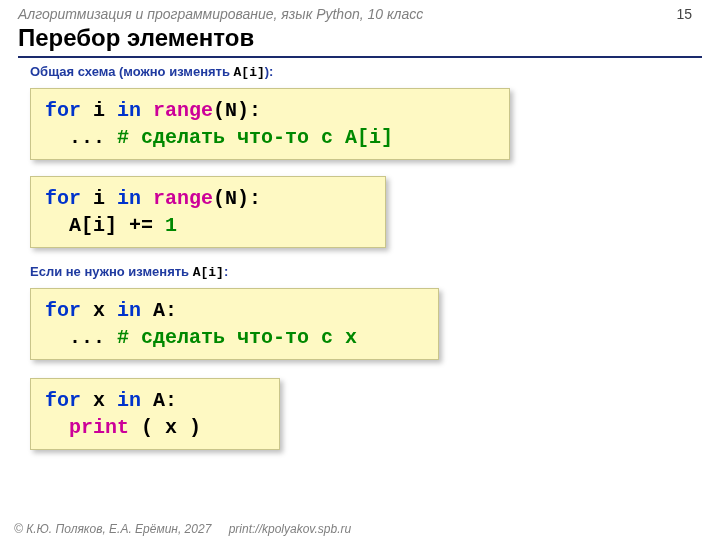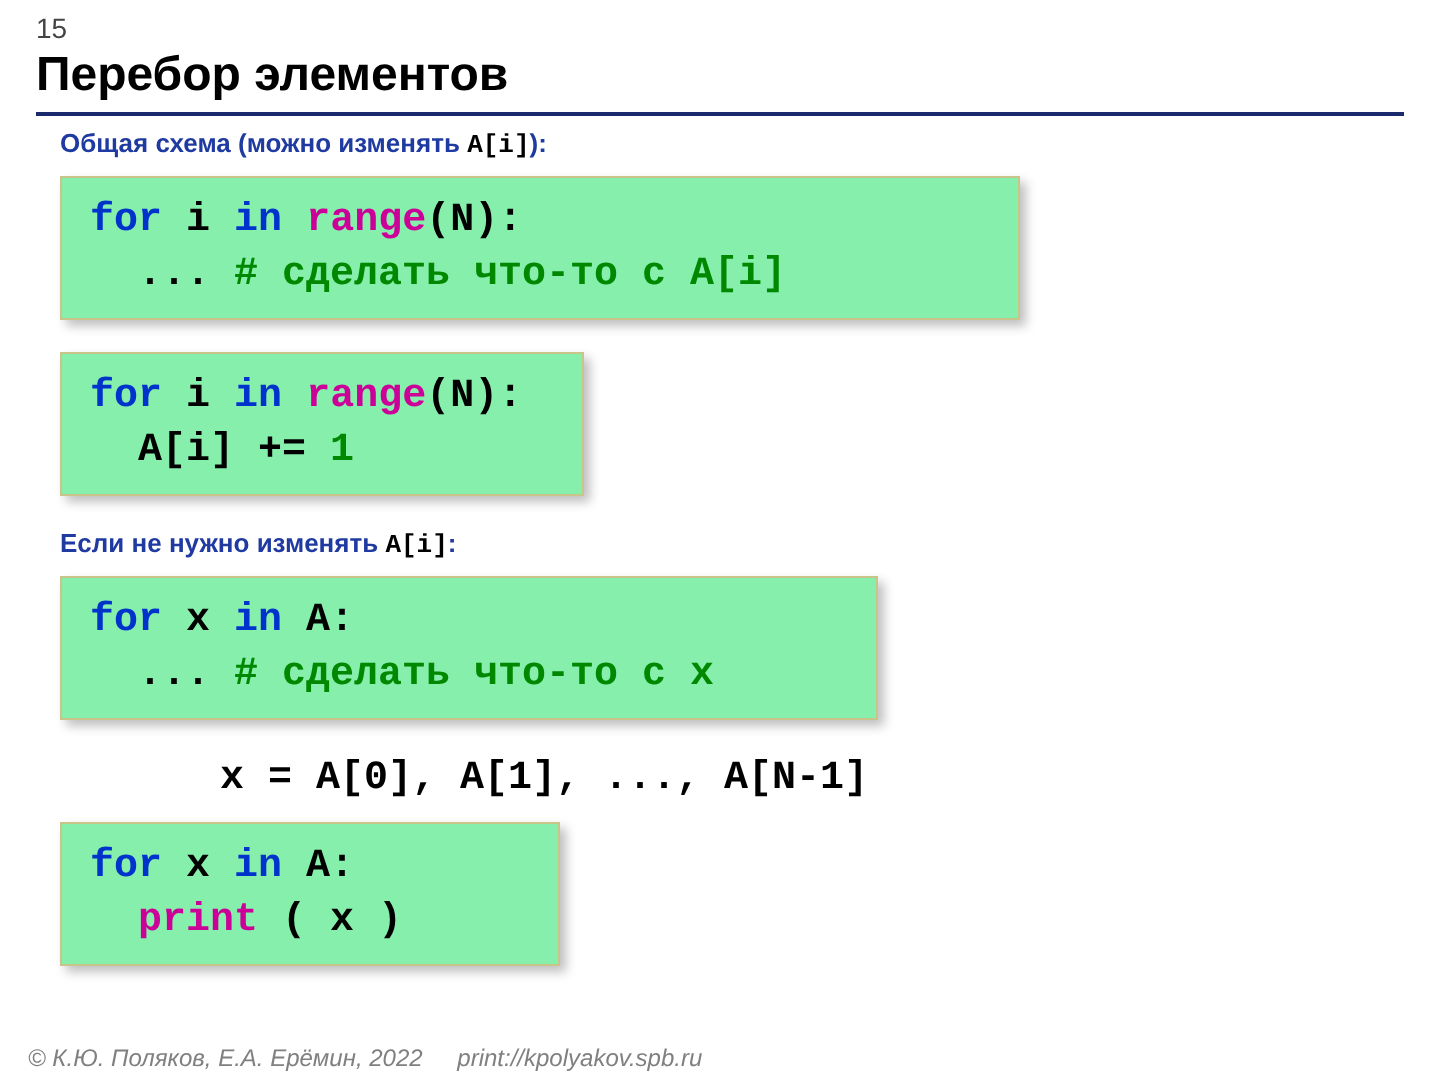--- a/index.html
+++ b/index.html
@@ -31,21 +31,21 @@
   }
   .content { padding: 0 30px; }
   .subhead {
     color: #1f3aa0;
     font-size: 13px;
     font-weight: bold;
     margin-top: 6px;
   }
   .mono { font-family: "Courier New", monospace; font-weight: bold; }
   .codebox {
-    background: #86efac;
+    background: #fef9c3;
     border: 1px solid #c9c58a;
     box-shadow: 3px 3px 5px rgba(0,0,0,0.25);
     font-family: "Courier New", monospace;
     font-size: 20px;
     font-weight: bold;
     padding: 8px 14px;
     margin: 8px 0 16px 0;
     line-height: 1.35;
     white-space: pre;
   }
@@ -67,49 +67,49 @@
     font-size: 12px;
     color: #808080;
     font-style: italic;
   }
   .footer .url { margin-left: 14px; }
 </style>
 </head>
 <body>
 
 <div class="top-bar">
+  <span>Алгоритмизация и программирование, язык Python, 10 класс</span>
   <span class="page-num">15</span>
 </div>
 
 <div class="title-line">
   <div class="title">Перебор элементов</div>
 </div>
 
 <div class="content">
 
   <div class="subhead">
     <span>Общая схема (можно изменять </span><span class="mono" style="color:#000">A[i]</span><span>):</span>
   </div>
 
   <div class="codebox" style="width:480px"><span class="kw-for">for</span><span> i </span><span class="kw-for">in</span><span> </span><span class="kw-range">range</span><span>(N):</span>
 <span>  ... </span><span class="comment"># сделать что-то c A[i]</span></div>
 
-  <div class="codebox" style="width:262px"><span class="kw-for">for</span><span> i </span><span class="kw-for">in</span><span> </span><span class="kw-range">range</span><span>(N):</span>
+  <div class="codebox" style="width:356px"><span class="kw-for">for</span><span> i </span><span class="kw-for">in</span><span> </span><span class="kw-range">range</span><span>(N):</span>
 <span>  A[i] += </span><span class="num">1</span></div>
 
   <div class="subhead">
     <span>Если не нужно изменять </span><span class="mono" style="color:#000">A[i]</span><span>:</span>
   </div>
 
   <div class="codebox" style="width:409px; margin-bottom:18px"><span class="kw-for">for</span><span> x </span><span class="kw-for">in</span><span> A:</span>
 <span>  ... </span><span class="comment"># сделать что-то c x</span></div>
 
-  <div class="x-note">x = A[0], A[1], ..., A[N-1]</div>
 
   <div class="codebox" style="width:250px"><span class="kw-for">for</span><span> x </span><span class="kw-for">in</span><span> A:</span>
 <span>  </span><span class="print">print</span><span> ( x )</span></div>
 
 </div>
 
 <div class="footer">
-  <span>© К.Ю. Поляков, Е.А. Ерёмин, 2022</span>
+  <span>© К.Ю. Поляков, Е.А. Ерёмин, 2027</span>
   <span class="url">print://kpolyakov.spb.ru</span>
 </div>
 
 </body></html>

